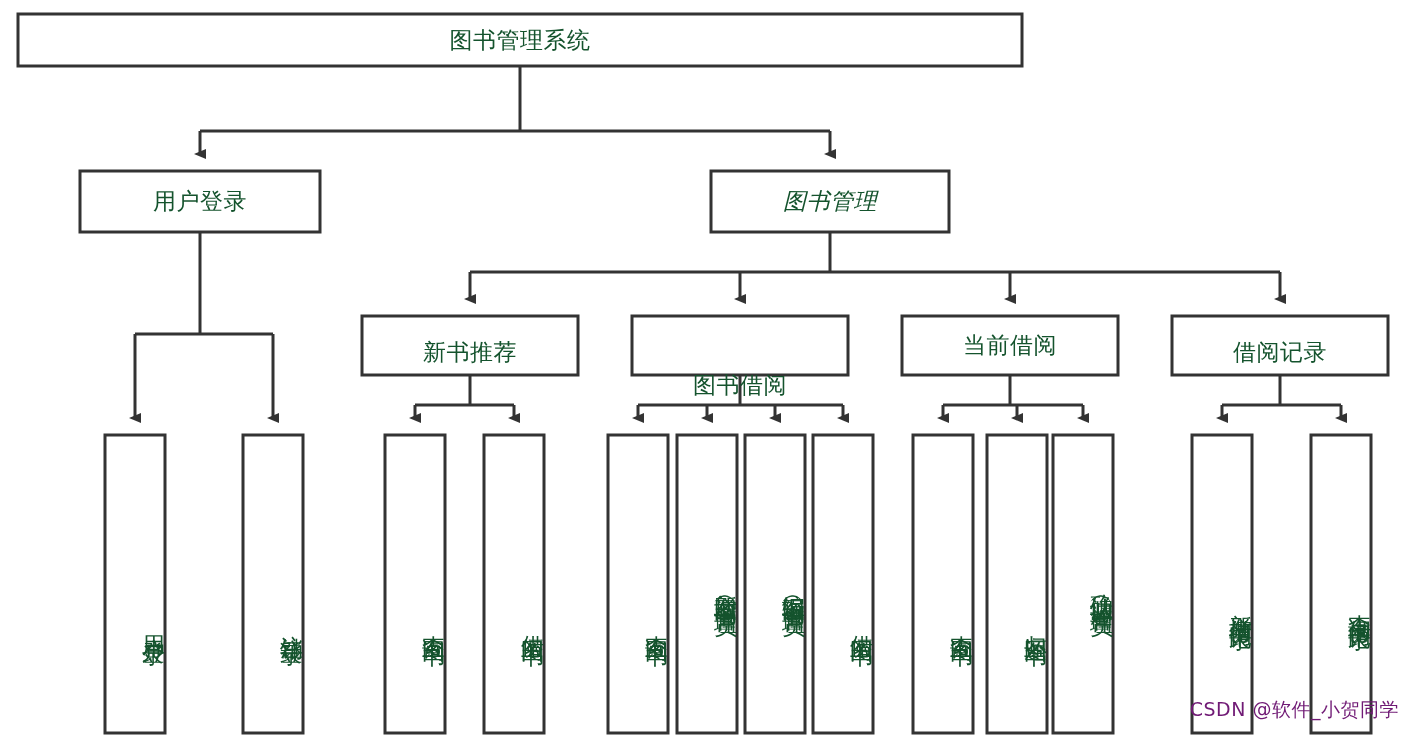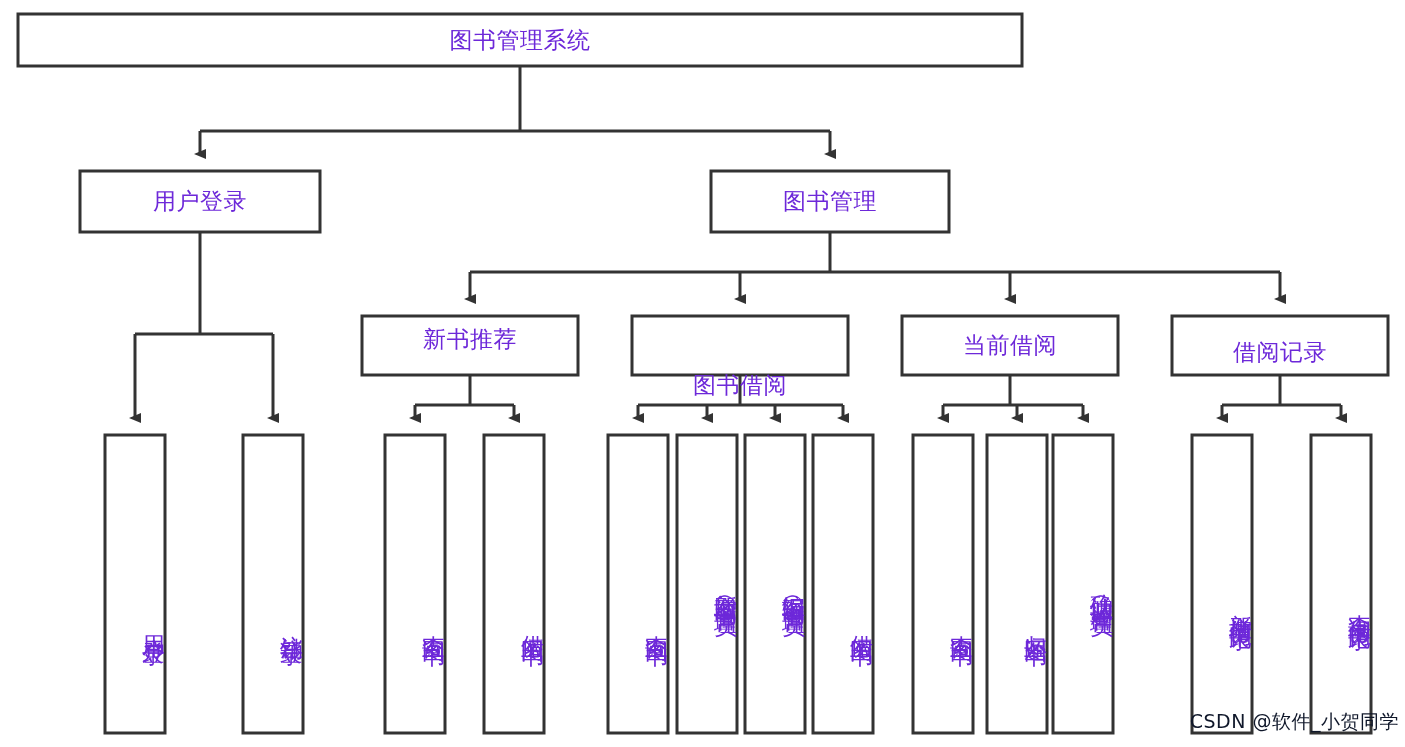--- a/index.html
+++ b/index.html
@@ -39,21 +39,21 @@
   }
   .arrow-head {
     fill: #333333;
     stroke: none;
   }
   .node-label {
     position: absolute;
     display: flex;
     align-items: center;
     justify-content: center;
-    color: #6d28d9;
+    color: #14532d;
     font-family: "DejaVu Sans", "Liberation Sans", sans-serif;
     pointer-events: none;
     white-space: nowrap;
   }
   .node-label.horizontal {
     font-size: 23px;
     letter-spacing: 0.5px;
   }
   .node-label.vertical {
     writing-mode: vertical-rl;
@@ -63,23 +63,23 @@
     justify-content: center;
     letter-spacing: 3px;
     line-height: 1;
   }
   .node-label.vertical.tall {
     align-items: flex-start;
   }
   .watermark {
     position: absolute;
     right: 6px;
-    bottom: 12px;
+    bottom: 24px;
     font-size: 19px;
-    color: #0f172a;
+    color: #701a75;
     font-family: "DejaVu Sans", "Liberation Sans", sans-serif;
     letter-spacing: 0.5px;
     white-space: nowrap;
   }
 </style>
 </head>
 <body>
 
 <div id="diagram-root">
 
@@ -155,23 +155,23 @@
 
     <path class="connector" d="M1280,375 L1280,405"></path>
     <path class="connector" d="M1222,405 L1341,405"></path>
     <path class="connector" d="M1222,405 L1222,418" marker-end="url(#arrow)"></path>
     <path class="connector" d="M1341,405 L1341,418" marker-end="url(#arrow)"></path>
   </svg>
 
   <div class="node-label horizontal" style="left:18px; top:14px; width:1004px; height:52px;">图书管理系统</div>
 
   <div class="node-label horizontal" style="left:80px; top:171px; width:240px; height:61px;">用户登录</div>
-  <div class="node-label horizontal" style="left:711px; top:171px; width:238px; height:61px;">图书管理</div>
+  <div class="node-label horizontal" style="left:711px; top:171px; width:238px; height:61px;font-style:italic;">图书管理</div>
 
-  <div class="node-label horizontal" style="left:362px; top:309px; width:216px; height:60px;">新书推荐</div>
+  <div class="node-label horizontal" style="left:362px; top:322px; width:216px; height:60px;">新书推荐</div>
   <div class="node-label horizontal" style="left:632px; top:316px; width:216px; height:59px;margin-top:40px;">图书借阅</div>
   <div class="node-label horizontal" style="left:902px; top:316px; width:216px; height:59px;border-radius:17px;">当前借阅</div>
   <div class="node-label horizontal" style="left:1172px; top:316px; width:216px; height:73px;">借阅记录</div>
 
   <div class="node-label vertical" style="left:105px; top:435px; width:60px; height:298px; padding-top:78px; box-sizing:border-box;">用户登录</div>
   <div class="node-label vertical" style="left:243px; top:435px; width:60px; height:298px; padding-top:78px; box-sizing:border-box;">注销登录</div>
 
   <div class="node-label vertical" style="left:385px; top:435px; width:60px; height:298px; padding-top:78px; box-sizing:border-box;">查询图书</div>
   <div class="node-label vertical" style="left:484px; top:435px; width:60px; height:298px; padding-top:78px; box-sizing:border-box;">借阅图书</div>
 

